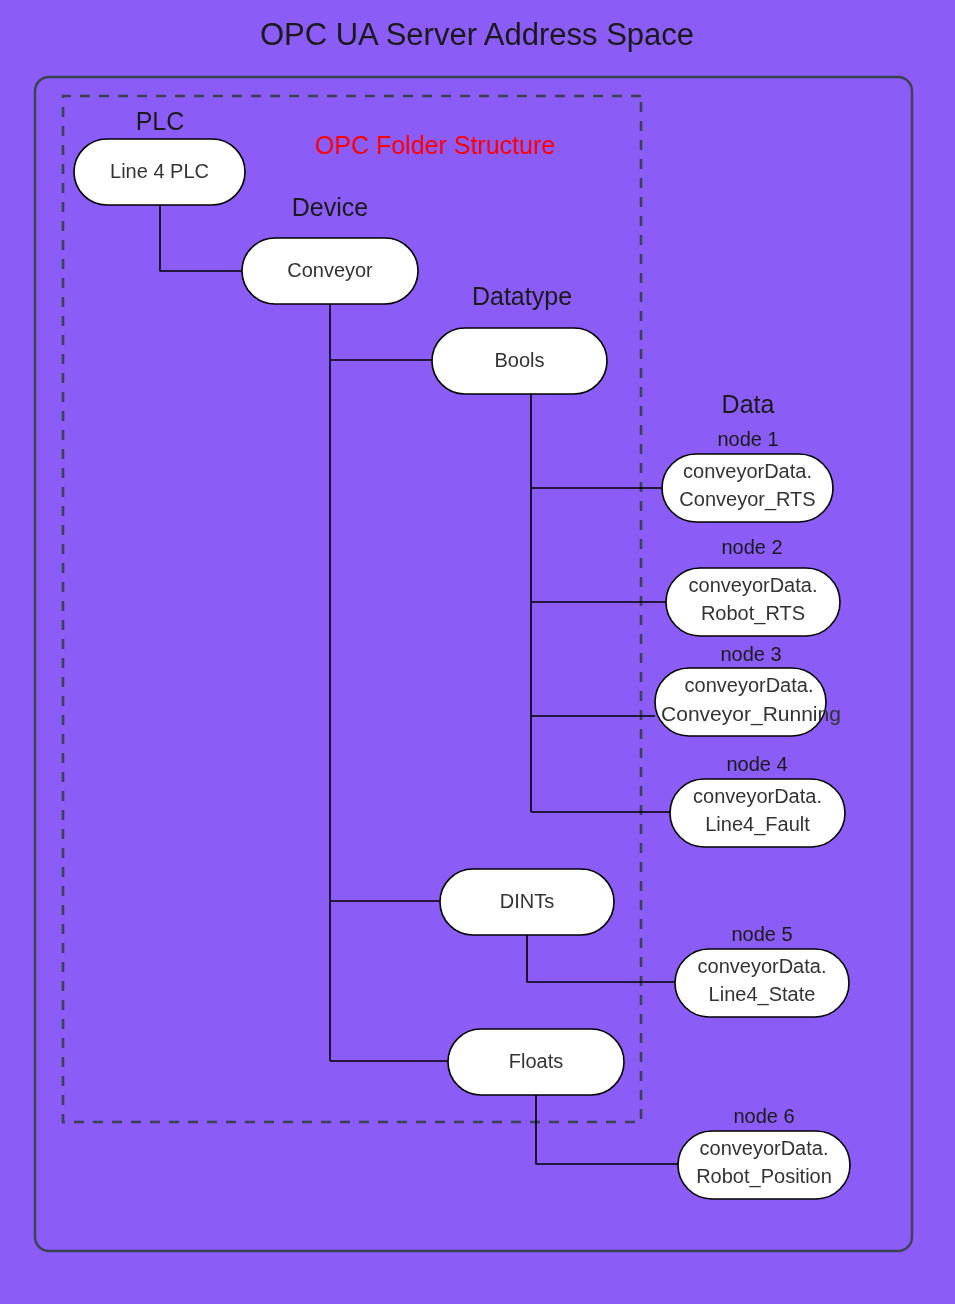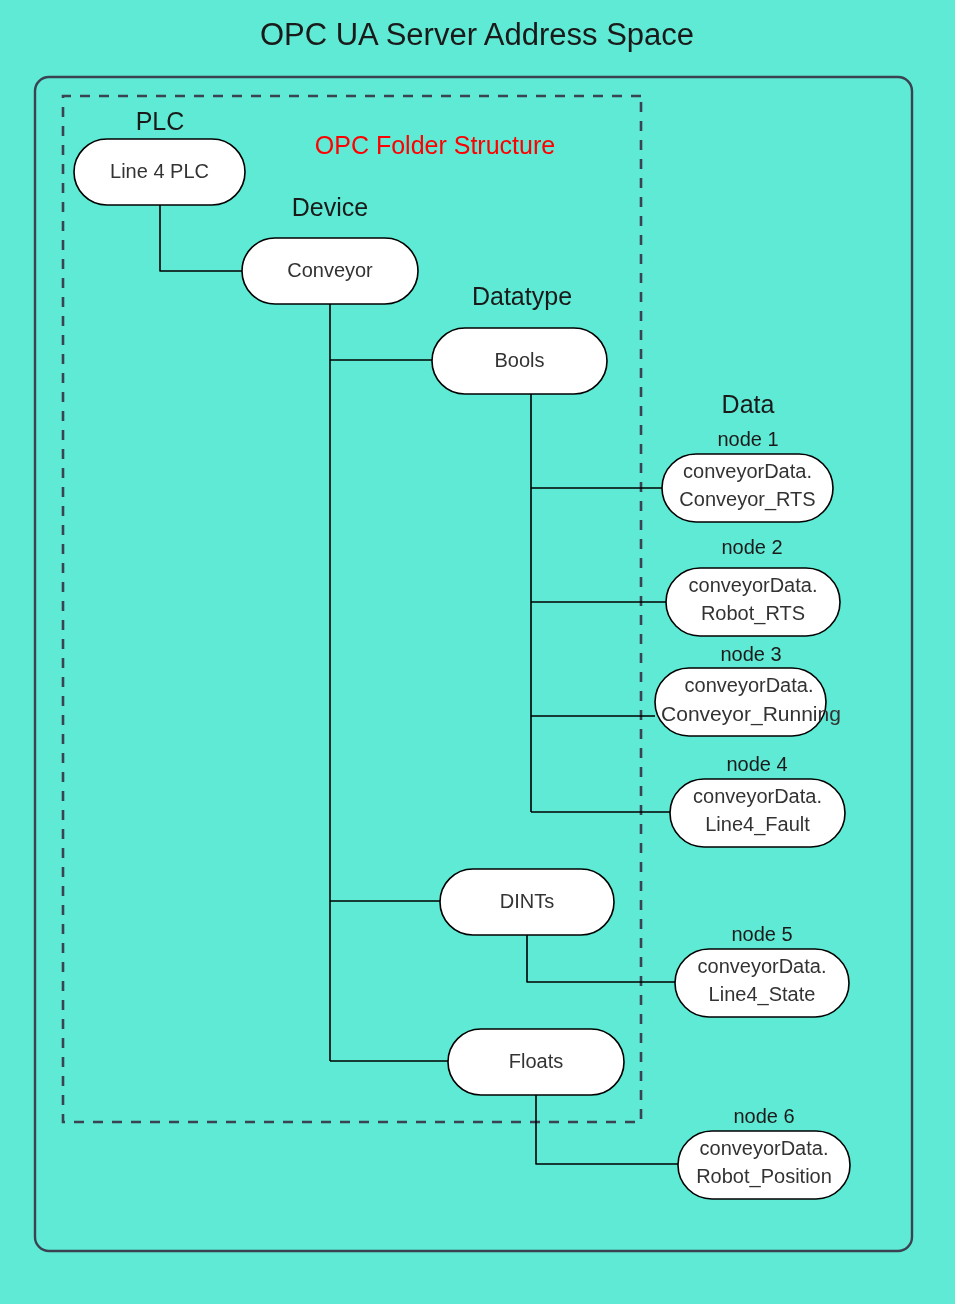--- a/index.html
+++ b/index.html
@@ -9,21 +9,21 @@
   }
   body {
     font-family: "Liberation Sans", sans-serif;
     -webkit-font-smoothing: antialiased;
   }
   #page {
     position: relative;
     width: 955px;
     height: 1304px;
     overflow: hidden;
-    background: #5eead4;
+    background: #8b5cf6;
   }
   #diagram-svg {
     position: absolute;
     left: 0;
     top: 0;
     width: 955px;
     height: 1304px;
   }
   .page-title {
     font-size: 31px;

